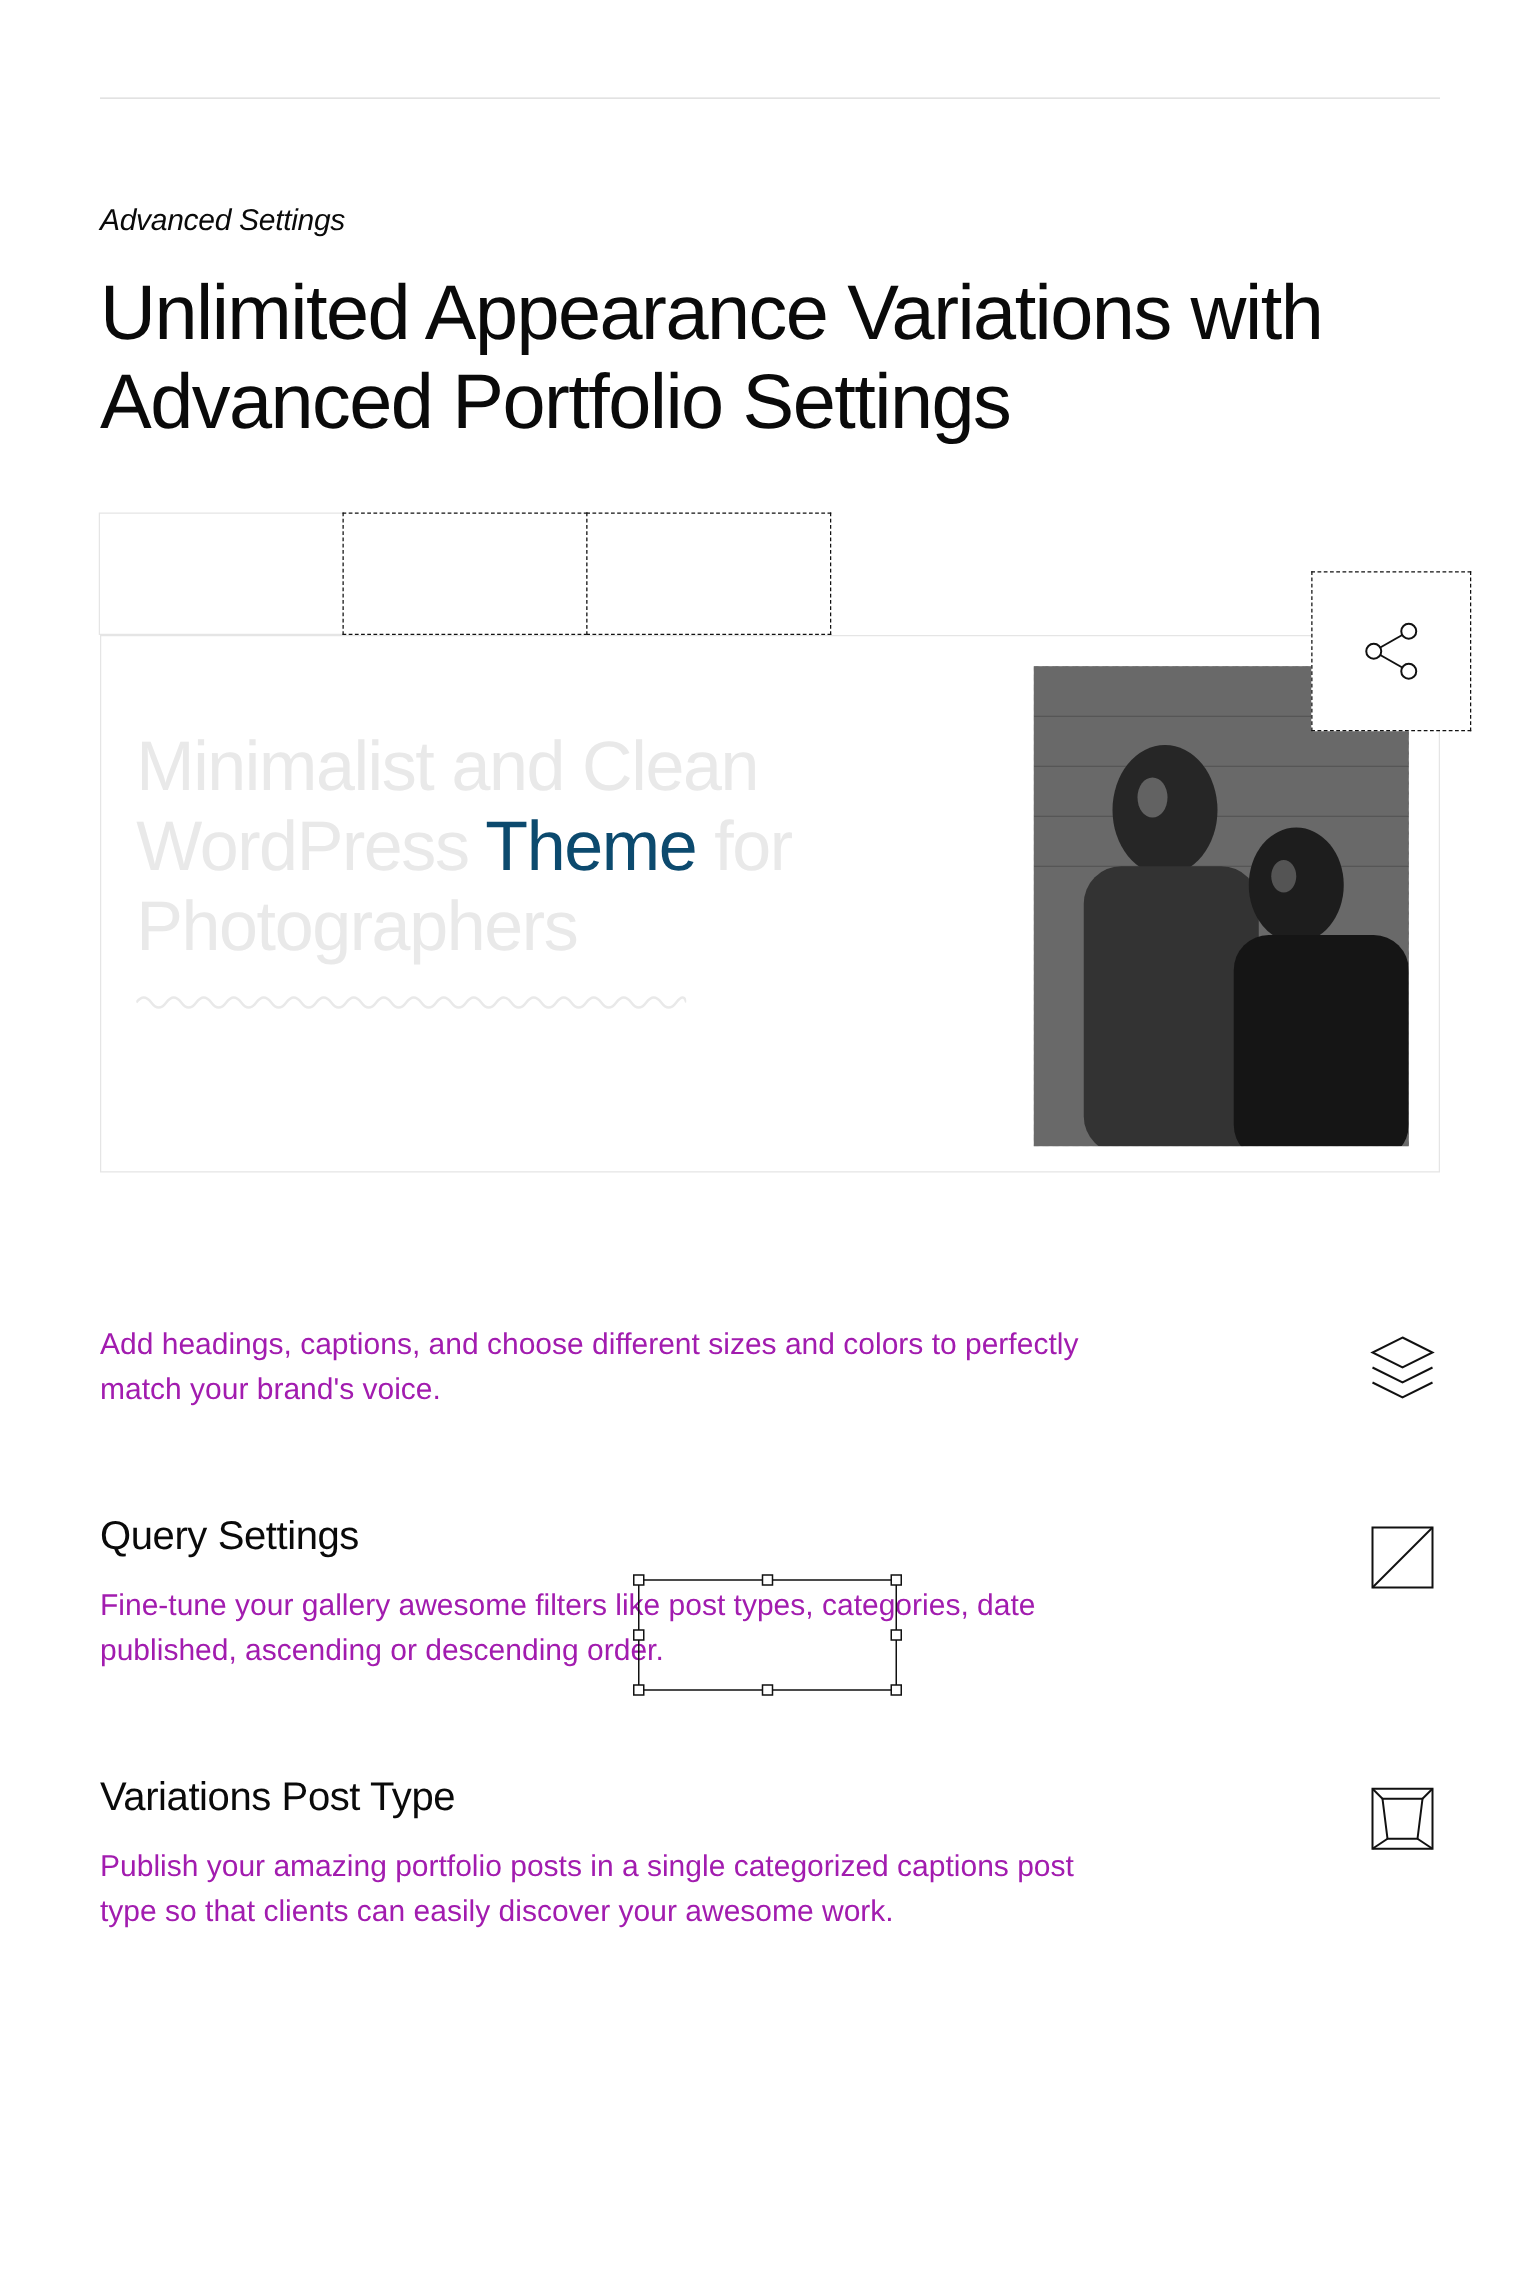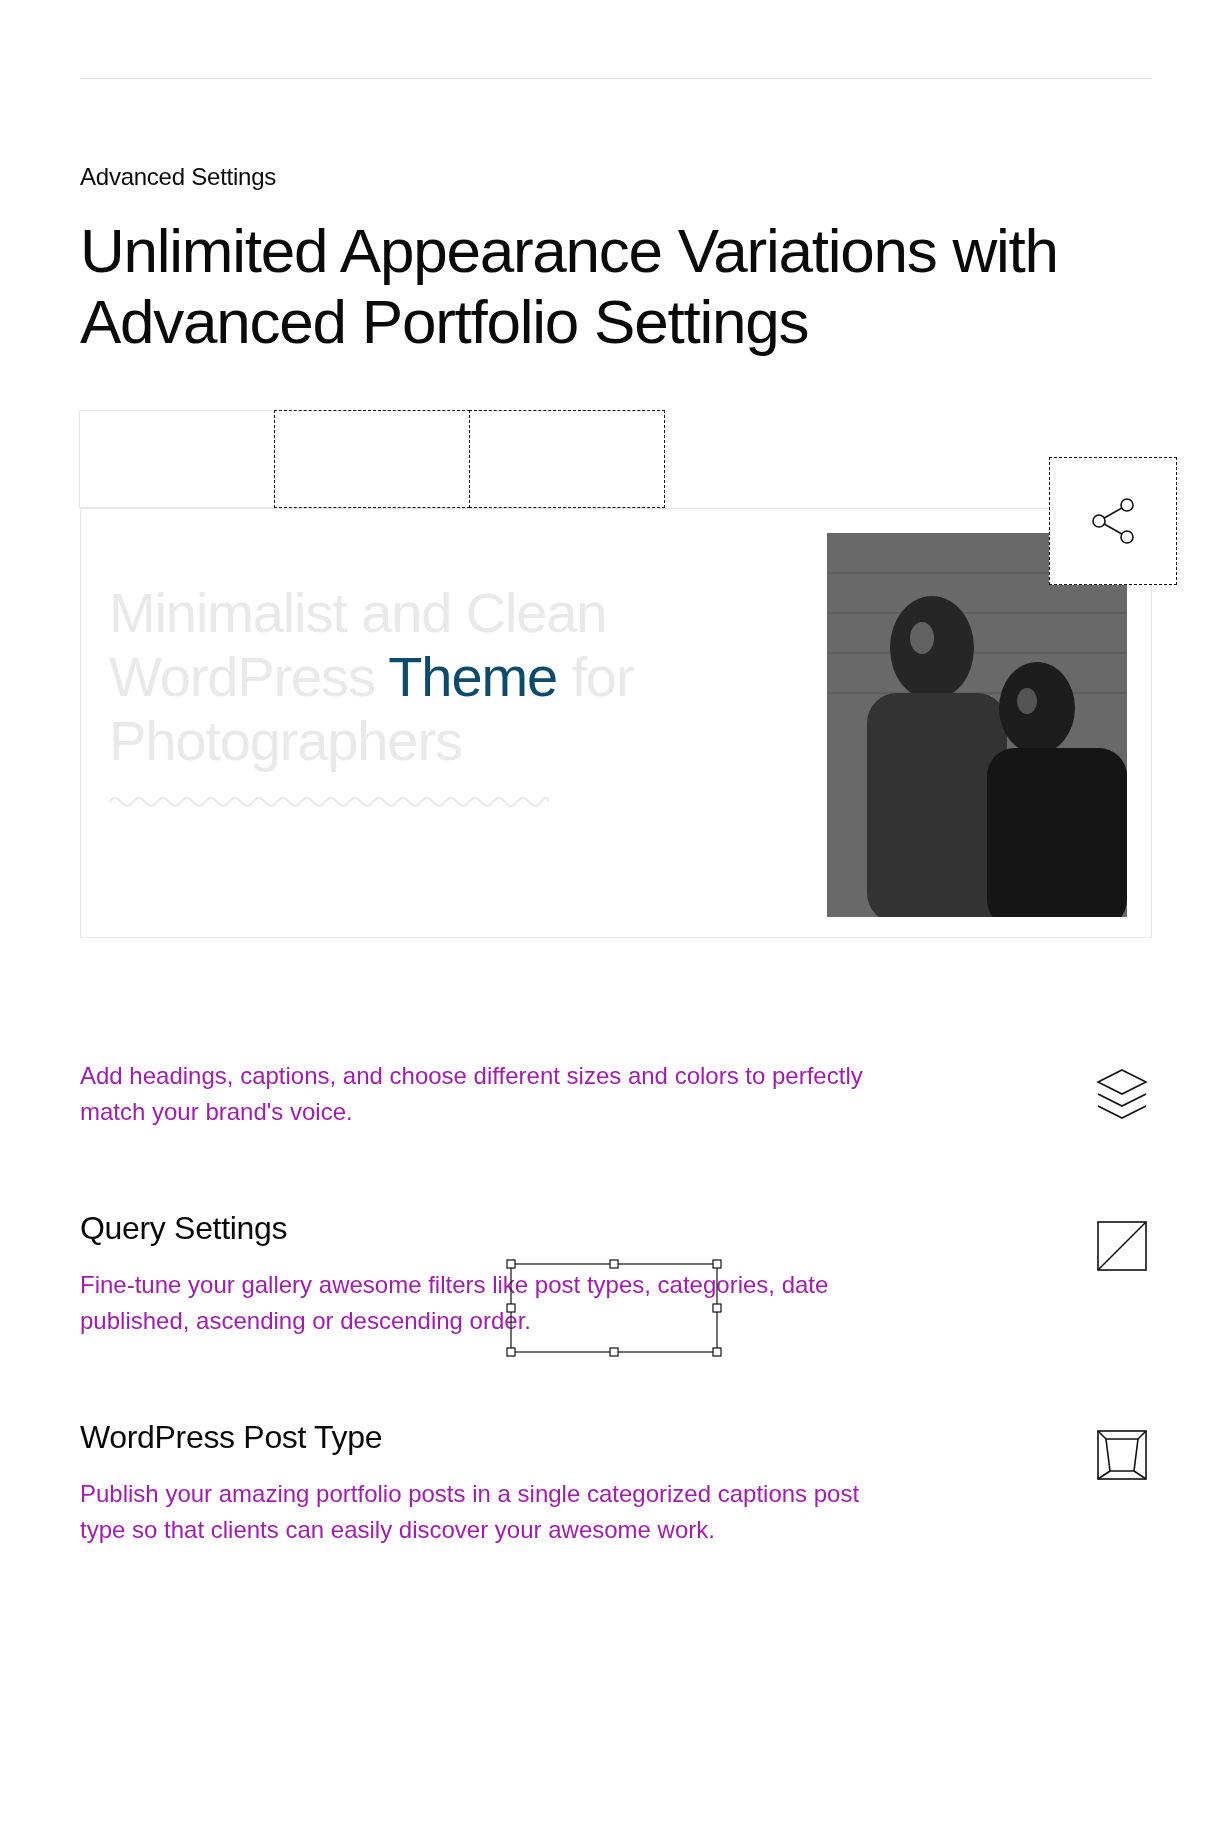--- a/index.html
+++ b/index.html
@@ -13,20 +13,21 @@
   .rule {
     border: none;
     border-top: 1px solid #d9d9d9;
     margin-top: 78px;
   }
   .eyebrow {
     margin-top: 84px;
     font-size: 24px;
     font-weight: 400;
     letter-spacing: -0.01em;
+    font-style: italic;
   }
   .headline {
     margin-top: 24px;
     font-size: 62px;
     line-height: 1.15;
     font-weight: 400;
     letter-spacing: -0.02em;
   }
 
   
@@ -234,21 +235,21 @@
       <p class="feature-desc">Fine-tune your gallery awesome filters like post types, categories, date published, ascending or descending order.</p>
     </div>
     <svg class="feature-icon" viewBox="0 0 60 60" fill="none" stroke="#111" stroke-width="1.6">
       <rect x="6" y="6" width="48" height="48"></rect>
       <line x1="6" y1="54" x2="54" y2="6"></line>
     </svg>
   </div>
 
   <div class="feature">
     <div class="feature-body">
-      <h3 class="feature-title">WordPress Post Type</h3>
+      <h3 class="feature-title">Variations Post Type</h3>
       <p class="feature-desc">Publish your amazing portfolio posts in a single categorized captions post type so that clients can easily discover your awesome work.</p>
     </div>
     <svg class="feature-icon" viewBox="0 0 60 60" fill="none" stroke="#111" stroke-width="1.6">
       <rect x="6" y="6" width="48" height="48"></rect>
       <polygon points="14,14 46,14 42,46 18,46"></polygon>
       <line x1="6" y1="6" x2="14" y2="14"></line>
       <line x1="54" y1="6" x2="46" y2="14"></line>
       <line x1="6" y1="54" x2="18" y2="46"></line>
       <line x1="54" y1="54" x2="42" y2="46"></line>
     </svg>

